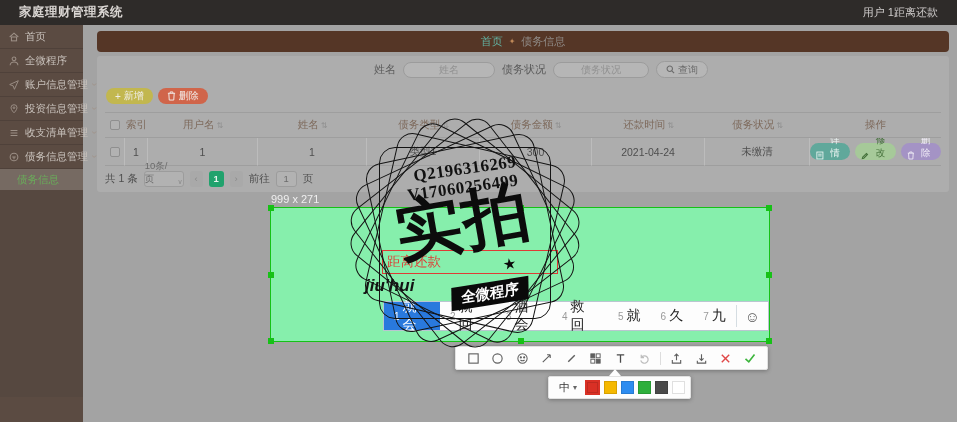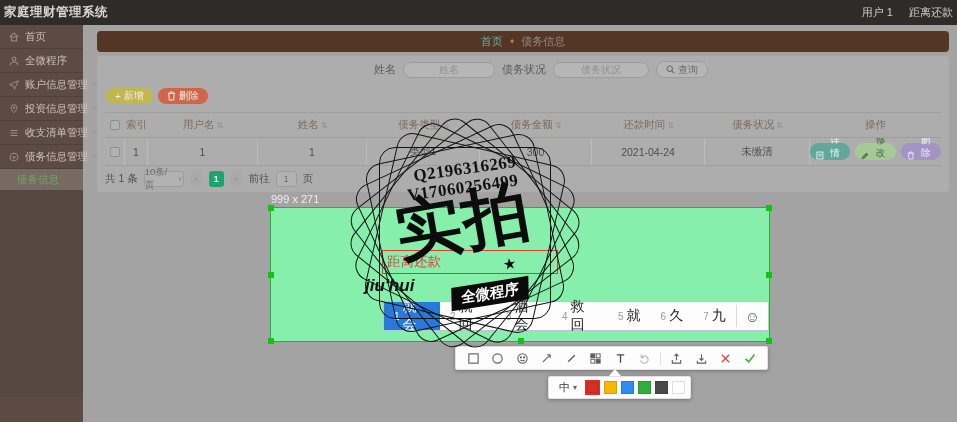--- a/index.html
+++ b/index.html
@@ -2,23 +2,23 @@
 <html><head>
 <meta charset="utf-8">
 <style>
   * { margin:0; padding:0; box-sizing:border-box; }
   body { background:#666; }
   .screen { position:relative; width:957px; height:422px; overflow:hidden;
             background:#a3a3a3; font-family:"Liberation Sans","DejaVu Sans",sans-serif; font-size:12px; }
 
   
   .topbar { position:absolute; left:0; top:0; width:957px; height:25px; background:#2e2b29;
-            display:flex; align-items:center; justify-content:space-between; padding:0 4px; z-index:5; }
+            display:flex; align-items:center; justify-content:space-between; padding:0 19px; z-index:5; }
   .topbar .title { color:#d9d5d2; font-weight:bold; font-size:12.5px; letter-spacing:.5px; }
-  .topbar .right { display:flex; gap:16px; color:#cfcccb; font-size:11px; }
+  .topbar .right { display:flex; gap:0; color:#cfcccb; font-size:11px; }
 
   
   .sidebar { position:absolute; left:0; top:25px; width:83px; height:397px; background:#5b4b42; z-index:4; }
   .side-item { height:24px; display:flex; align-items:center; gap:5px; padding:0 4px 0 8px;
                color:#c8c1bb; font-size:10.5px; border-bottom:1px solid rgba(0,0,0,.12); white-space:nowrap; }
   .side-item .sicon { width:12px; height:12px; flex:0 0 12px; opacity:.75; }
   .side-item .chev { margin-left:auto; color:#a1968e; font-size:10px; transform:rotate(90deg); }
   .side-sub-active { height:21px; background:#766a62; color:#6aab5a; font-size:10.5px;
                      display:flex; align-items:center; padding-left:17px; }
   .side-rest { background:#564840; height:207px; }
@@ -65,21 +65,21 @@
            display:flex; align-items:flex-end; gap:2px; cursor:pointer; }
   .op-detail { background:#60a89b; color:#ecf5f3; }
   .op-edit   { background:#a6c999; color:#44703a; }
   .op-del    { background:#a493c5; color:#f1edf7; }
 
   
   .pag { position:absolute; left:8px; bottom:5px; height:17px; display:flex; align-items:center;
          gap:6px; color:#4e4e4e; font-size:10.5px; }
   .pag-box { height:16px; border:1px solid #9c9c9c; background:#b2b2b2; border-radius:3px;
              display:flex; align-items:center; justify-content:center; color:#6b6b6b; font-size:9.5px; gap:2px; }
-  .pag-size { width:40px; }
+  .pag-size { width:40px;align-items:flex-end; }
   .pag-nav  { width:13px; color:#8a8a8a; background:#a9a9a9; border:none; }
   .pag-cur  { width:15px; background:#21a26d; color:#e8f3ee; border:none; font-weight:bold; }
   .pag-jump { width:21px; }
 
   
   .cap-label { position:absolute; left:271px; top:193px; color:#efefef; font-size:11px; z-index:20; }
   .cap-area { position:absolute; left:270px; top:207px; width:500px; height:135px; background:#86efac;
               border:1px solid #16c116; z-index:10; }
   .handle { position:absolute; width:6px; height:6px; background:#16c116; z-index:22; }
 

